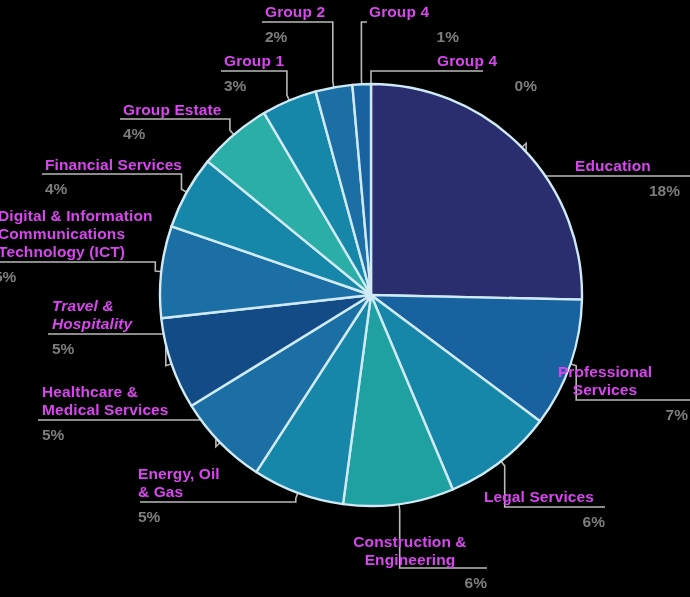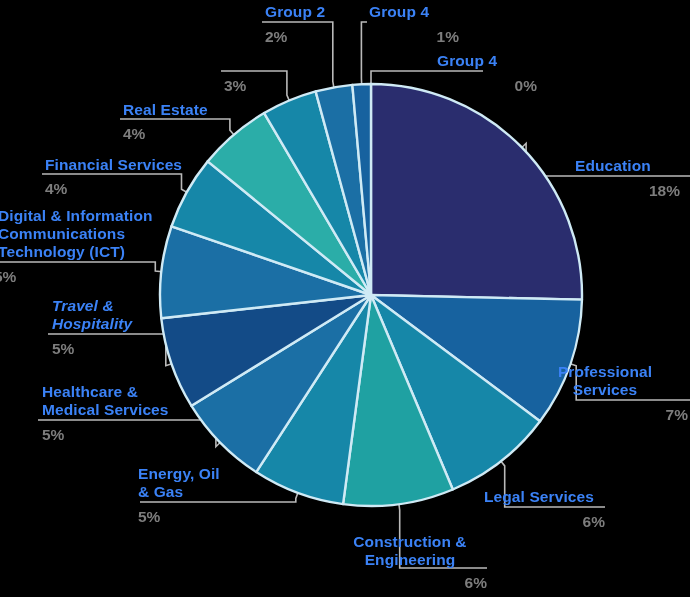--- a/index.html
+++ b/index.html
@@ -33,21 +33,21 @@
     stroke-width: 1.6;
     fill: none;
     stroke-linecap: butt;
   }
   .lbl {
     position: absolute;
     font-family: "Liberation Sans", sans-serif;
     font-weight: bold;
     font-size: 15.5px;
     line-height: 18px;
-    color: #3b82f6;
+    color: #d946ef;
     letter-spacing: 0.1px;
     white-space: pre-line;
   }
   .pct {
     position: absolute;
     font-family: "Liberation Sans", sans-serif;
     font-weight: bold;
     font-size: 15.5px;
     line-height: 18px;
     color: #7d7d7d;
@@ -123,23 +123,24 @@
   <div class="pct l" style="left:52px; top:340px; width:120px;">5%</div>
 
   <div class="lbl l" style="left:-2px; top:207px; width:210px;">Digital &amp; Information
 Communications
 Technology (ICT)</div>
   <div class="pct l" style="left:-6px; top:268px; width:120px;">5%</div>
 
   <div class="lbl l" style="left:45px; top:156px; width:200px;">Financial Services</div>
   <div class="pct l" style="left:45px; top:180px; width:120px;">4%</div>
 
-  <div class="lbl l" style="left:123px; top:101px; width:160px;">Real Estate</div>
+  <div class="lbl l" style="left:123px; top:101px; width:160px;">Group Estate</div>
   <div class="pct l" style="left:123px; top:125px; width:120px;">4%</div>
 
+  <div class="lbl l" style="left:224px; top:52px; width:110px;">Group 1</div>
   <div class="pct l" style="left:224px; top:77px; width:110px;">3%</div>
 
   <div class="lbl l" style="left:265px; top:3px; width:110px;">Group 2</div>
   <div class="pct l" style="left:265px; top:28px; width:110px;">2%</div>
 
   <div class="lbl l" style="left:369px; top:3px; width:110px;">Group 4</div>
   <div class="pct r" style="left:349px; top:28px; width:110px;">1%</div>
 
   <div class="lbl l" style="left:437px; top:52px; width:120px;">Group 4</div>
   <div class="pct r" style="left:417px; top:77px; width:120px;">0%</div>

